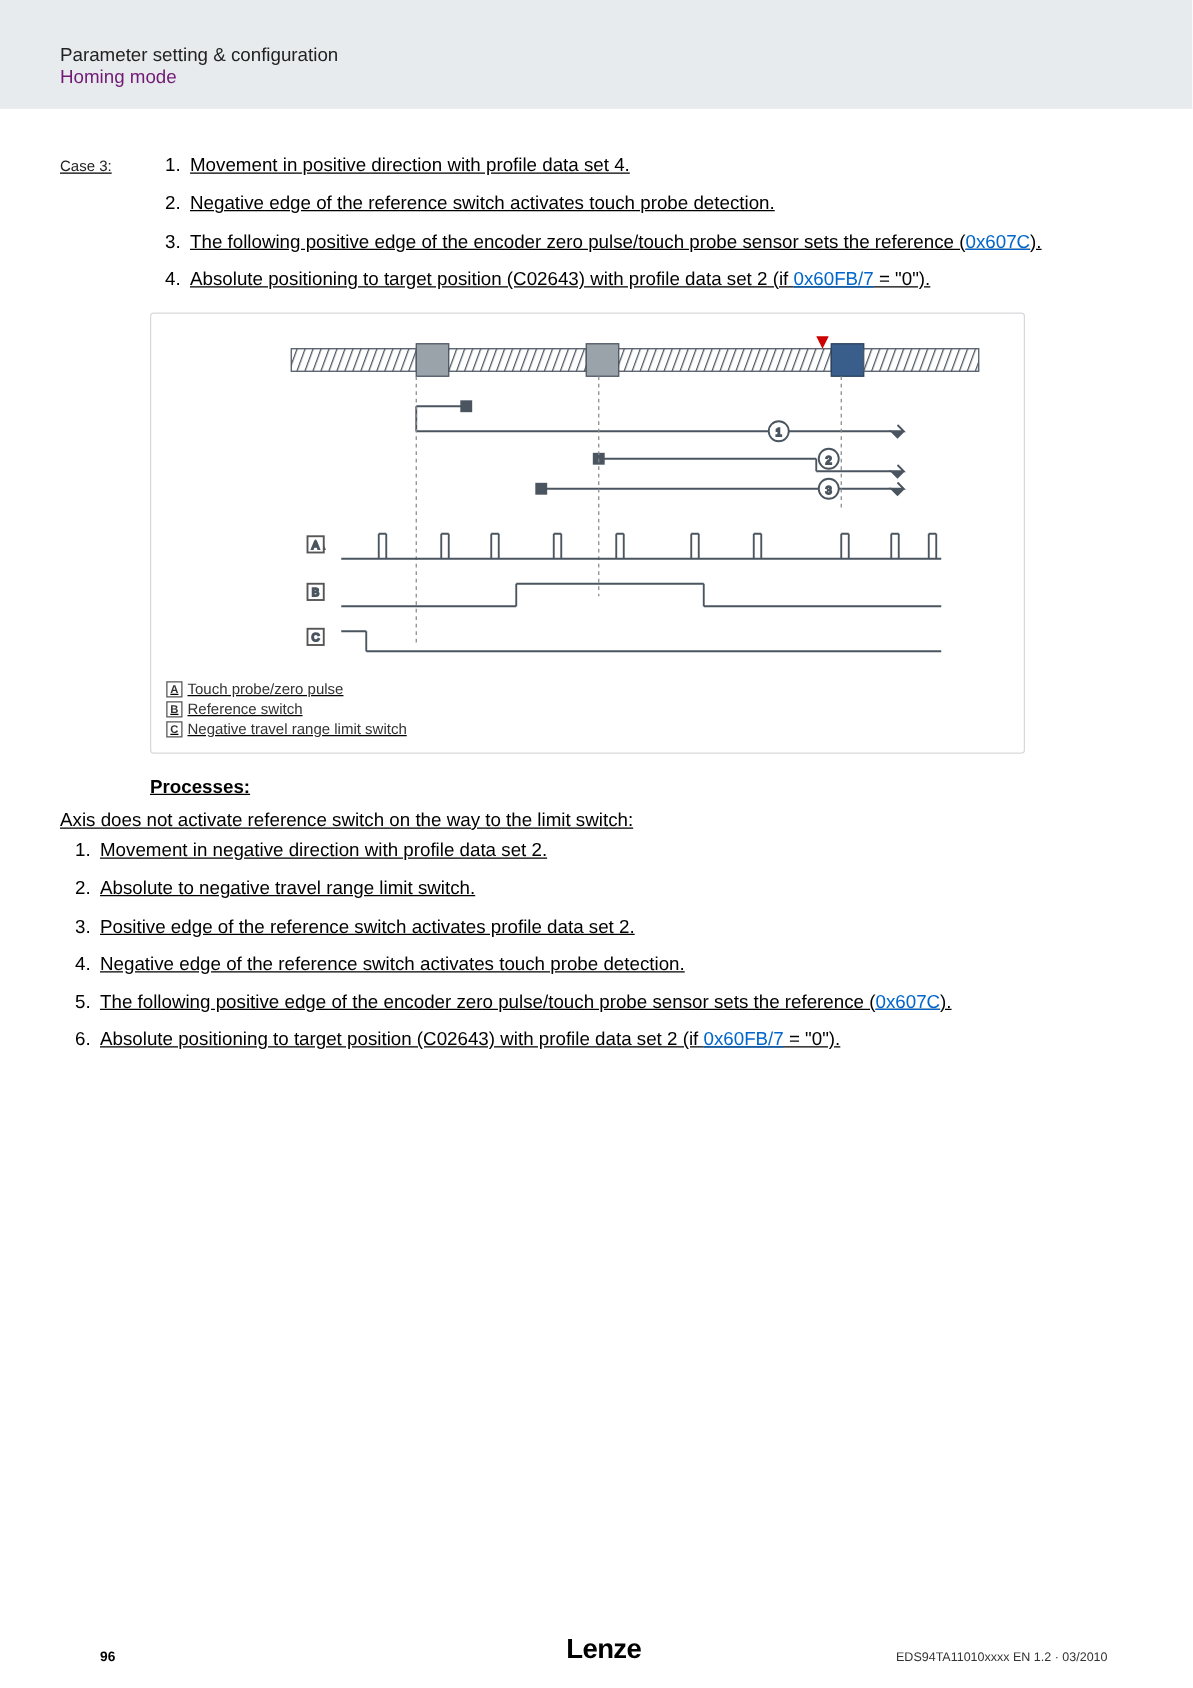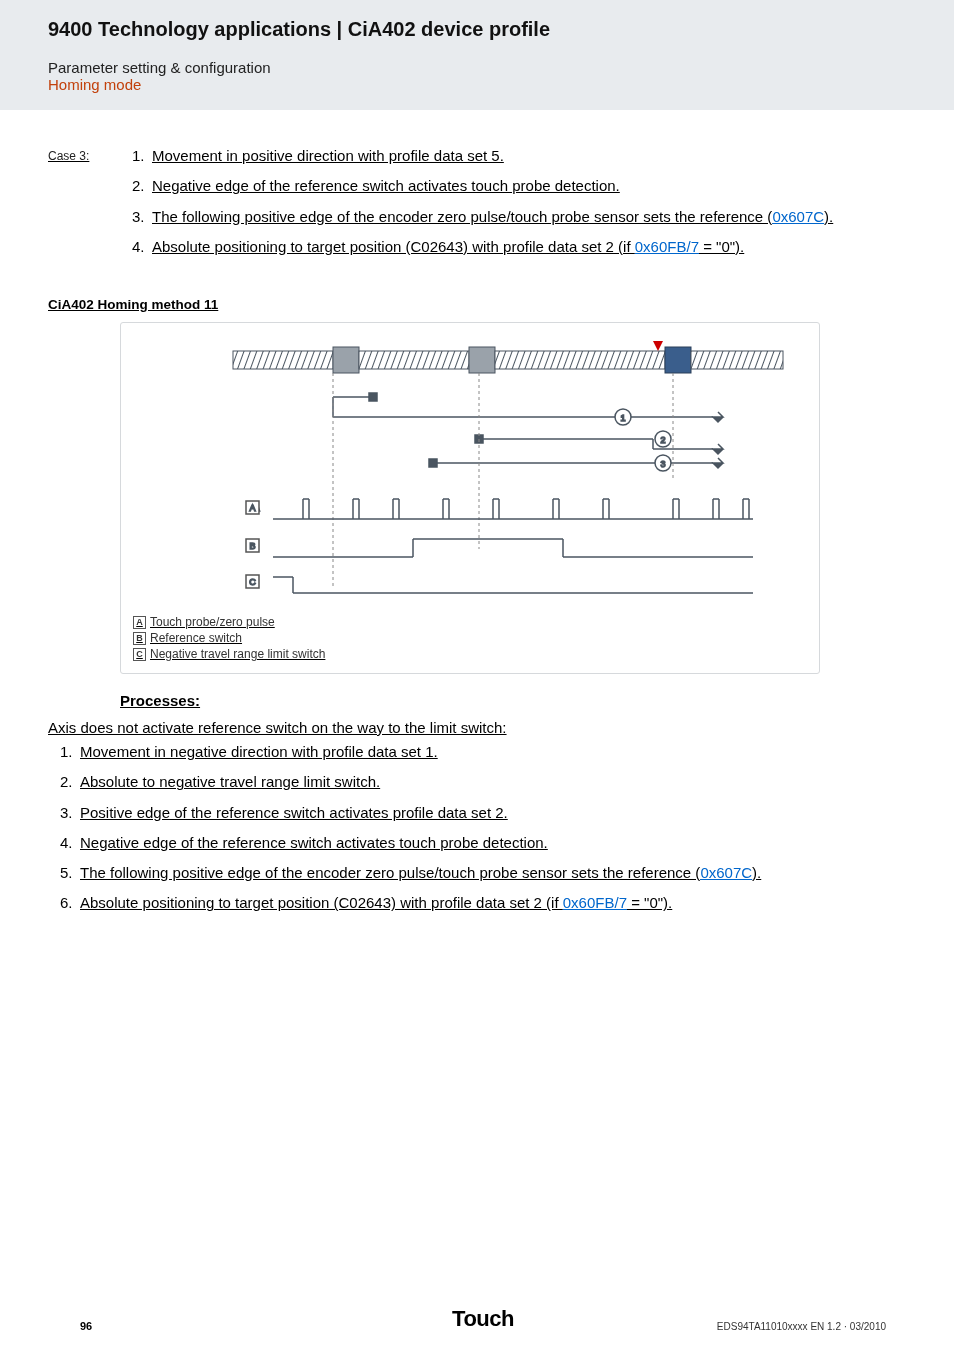--- a/index.html
+++ b/index.html
@@ -21,21 +21,21 @@
     font-weight: bold;
     color: #111;
   }
   .doc-subtitle {
     font-size: 15px;
     color: #222;
     margin-top: 18px;
   }
   .doc-subsubtitle {
     font-size: 15px;
-    color: #c2410c;
+    color: #701a75;
   }
   .content {
     padding: 36px 48px 0 48px;
     text-decoration: underline;
   }
   .case-row {
     display: flex;
     margin-bottom: 6px;
   }
   .case-label {
@@ -135,40 +135,38 @@
   }
   .footer-code {
     font-size: 10px;
     color: #333;
   }
 </style>
 </head>
 <body>
 
 <div class="header-band">
-  <div class="doc-title">9400 Technology applications | CiA402 device profile</div>
   <div class="doc-subtitle">Parameter setting &amp; configuration</div>
   <div class="doc-subsubtitle">Homing mode</div>
 </div>
 
 <div class="content">
 
   <div class="case-row">
     <div class="case-label">Case 3:</div>
     <div class="case-main">
       <ol class="numlist">
-        <li><span>Movement in positive direction with profile data set 5.</span></li>
+        <li><span>Movement in positive direction with profile data set 4.</span></li>
         <li><span>Negative edge of the reference switch activates touch probe detection.</span></li>
         <li><span>The following positive edge of the encoder zero pulse/touch probe sensor sets the reference (</span><a class="link">0x607C</a><span>).</span></li>
         <li><span>Absolute positioning to target position (C02643) with profile data set 2 (if </span><a class="link">0x60FB/7</a><span> = "0").</span></li>
       </ol>
     </div>
   </div>
 
-  <div class="section-bold">CiA402 Homing method 11</div>
 
   <div class="diagram-box">
     <svg width="670" height="270">
 
       <g>
 
         <defs>
           <pattern id="hatch" width="6" height="10" patternUnits="userSpaceOnUse" patternTransform="rotate(20)">
             <rect width="6" height="10" fill="#fff"></rect>
             <line x1="0" y1="0" x2="0" y2="10" stroke="#4a5560" stroke-width="2"></line>
@@ -291,29 +289,29 @@
       <span>Negative travel range limit switch</span>
     </div>
   </div>
 
   <div class="processes-heading">Processes:</div>
 
   <div class="case-row">
     <div class="case-main">
       <div class="case-heading">Axis does not activate reference switch on the way to the limit switch:</div>
       <ol class="numlist">
-        <li><span>Movement in negative direction with profile data set 1.</span></li>
+        <li><span>Movement in negative direction with profile data set 2.</span></li>
         <li><span>Absolute to negative travel range limit switch.</span></li>
         <li><span>Positive edge of the reference switch activates profile data set 2.</span></li>
         <li><span>Negative edge of the reference switch activates touch probe detection.</span></li>
         <li><span>The following positive edge of the encoder zero pulse/touch probe sensor sets the reference (</span><a class="link">0x607C</a><span>).</span></li>
         <li><span>Absolute positioning to target position (C02643) with profile data set 2 (if </span><a class="link">0x60FB/7</a><span> = "0").</span></li>
       </ol>
     </div>
   </div>
 
 </div>
 
 <div class="footer">
   <span class="page-num">96</span>
-  <span class="footer-logo">Touch</span>
+  <span class="footer-logo">Lenze</span>
   <span class="footer-code">EDS94TA11010xxxx EN 1.2 · 03/2010</span>
 </div>
 
 </body></html>

